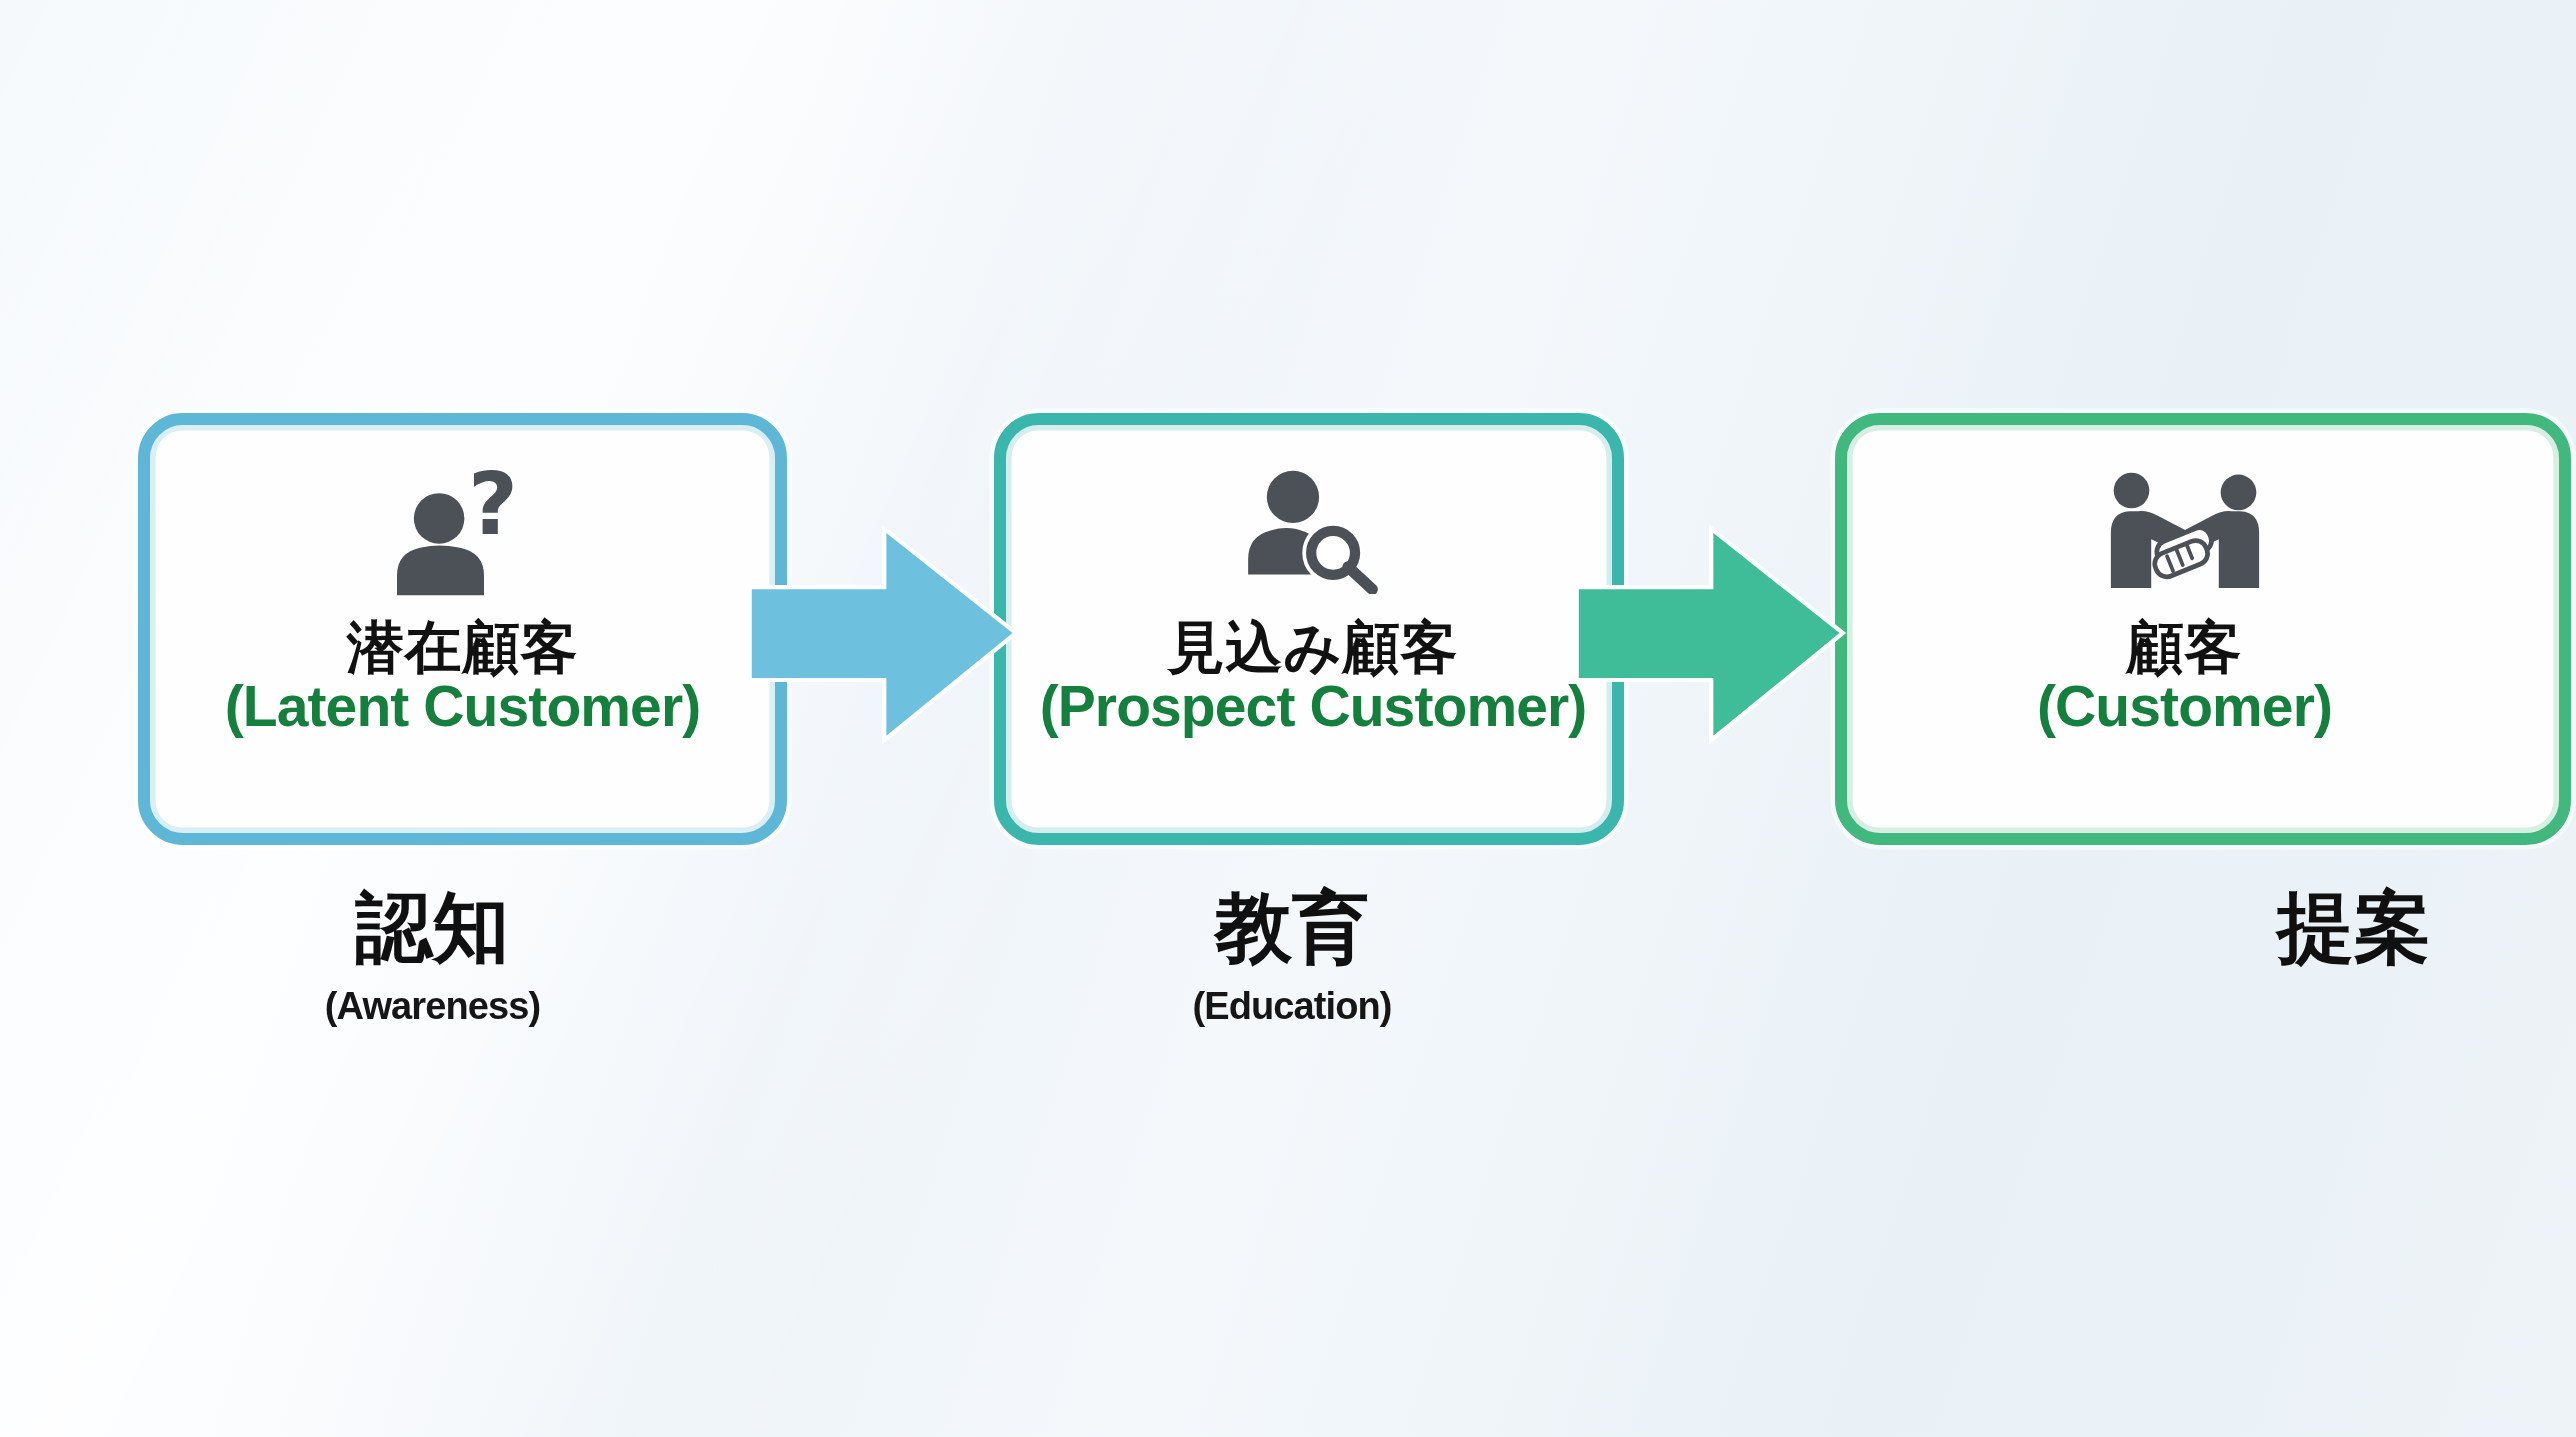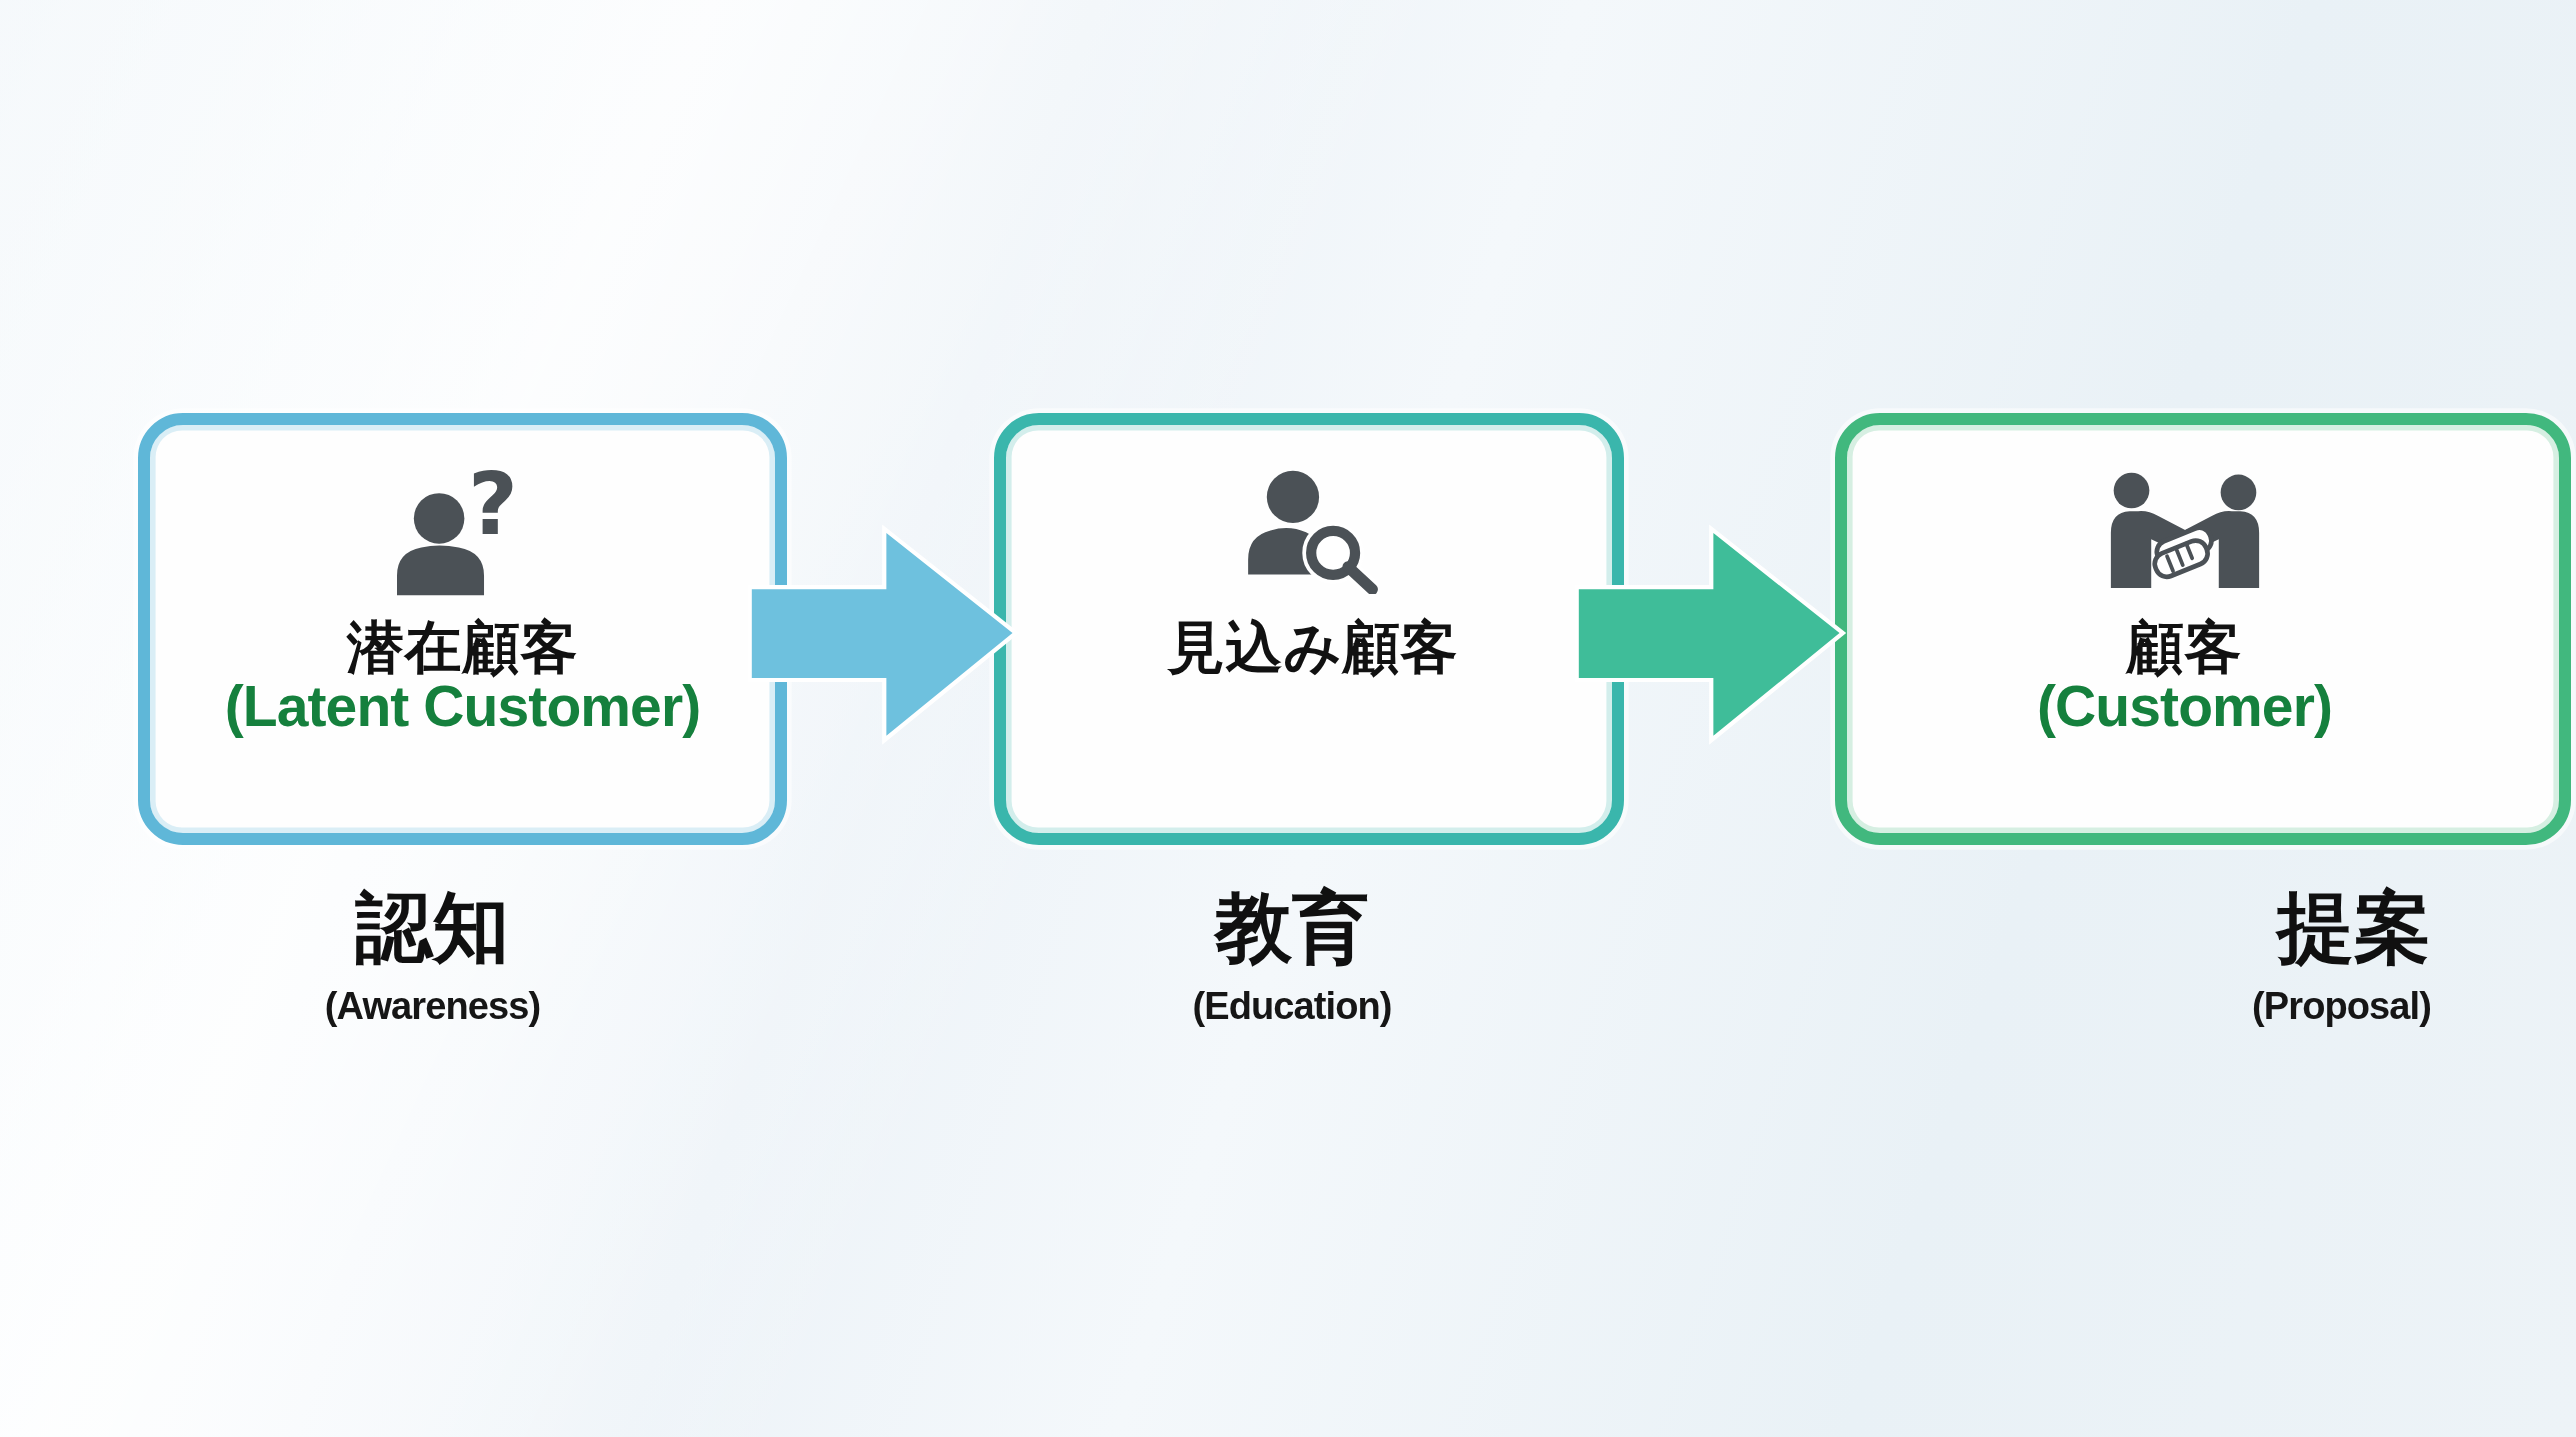--- a/index.html
+++ b/index.html
@@ -76,20 +76,21 @@
     <svg width="131" height="127" viewBox="0 0 140 136" aria-hidden="true">
       <circle cx="48" cy="32" r="28" fill="#4b5156"></circle>
       <path d="M0,115 L0,99 Q0,74 24,68 Q44,62 62,70 L78,79 L78,115 Z" fill="#4b5156"></path>
       <circle cx="91" cy="92" r="23.5" fill="#ffffff" stroke="#ffffff" stroke-width="19"></circle>
       <line x1="108" y1="108" x2="136" y2="134" stroke="#ffffff" stroke-width="20" stroke-linecap="round"></line>
       <circle cx="91" cy="92" r="23.5" fill="#ffffff" stroke-width="11" stroke="#4b5156"></circle>
       <line x1="107" y1="107" x2="133" y2="131" stroke-width="12" stroke-linecap="round" stroke="#4b5156"></line>
     </svg>
   </div>
   <div class="title-ja">見込み顧客</div>
+  <div class="title-en">(Prospect Customer)</div>
 </div>
 
 <div class="stage stage-2" style="border-color: rgb(65, 184, 126);">
   <div class="glow"></div>
   <div class="icon-wrap">
     <svg width="152" height="124" viewBox="0 0 162 132" aria-hidden="true">
       <circle cx="24" cy="25" r="19" fill="#4b5156"></circle>
       <circle cx="138" cy="27" r="19" fill="#4b5156"></circle>
       <path d="M2,129 L2,70 Q2,48 22,47 L31,47 Q42,46 52,52 L100,77 Q110,83 105,93 Q100,103 89,98 L45,77 L45,129 Z" fill="#4b5156"></path>
       <path d="M160,129 L160,70 Q160,48 140,47 L131,47 Q120,46 110,52 L62,77 Q52,83 57,93 Q62,103 73,98 L117,77 L117,129 Z" fill="#4b5156"></path>
@@ -116,15 +117,14 @@
 <div class="phase phase-0">
   <div class="phase-ja">認知</div>
   <div class="phase-en">(Awareness)</div>
 </div>
 <div class="phase phase-1">
   <div class="phase-ja">教育</div>
   <div class="phase-en">(Education)</div>
 </div>
 <div class="phase phase-2">
   <div class="phase-ja">提案</div>
-  <div class="phase-en">(Proposal)</div>
 </div>
 
 
 </body></html>

